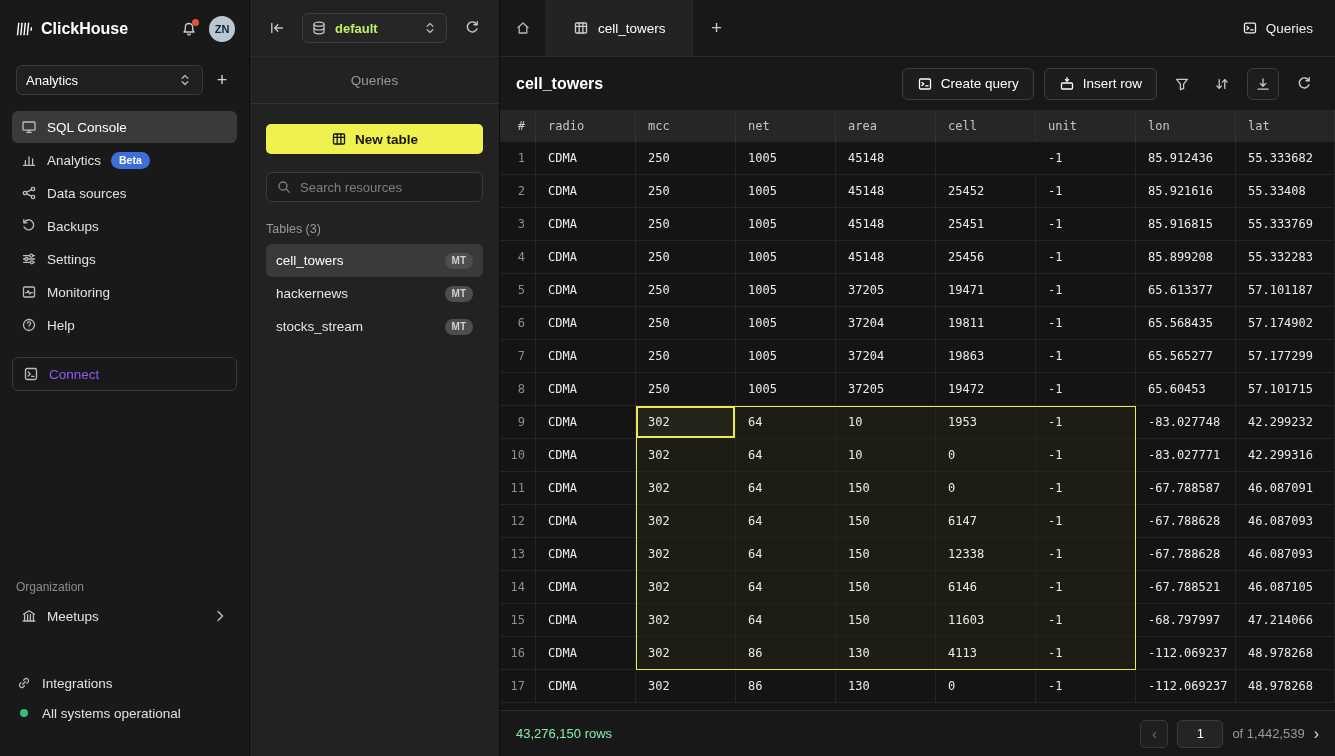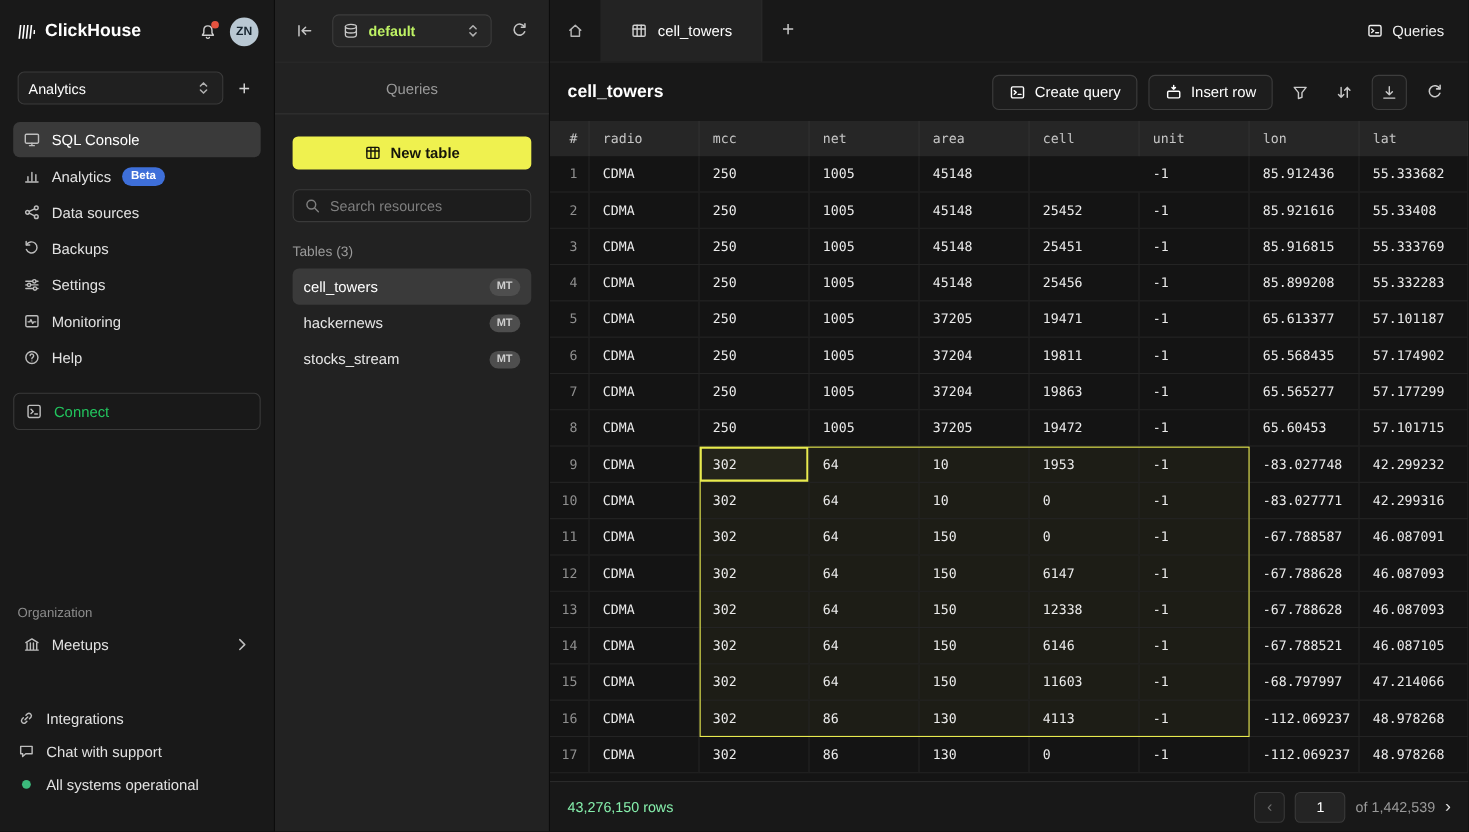--- a/index.html
+++ b/index.html
@@ -18,21 +18,21 @@
   .bell-dot { position:absolute; top:-2px; right:-2px; width:7px; height:7px; border-radius:50%; background:#e5533f; }
   .avatar { width:26px; height:26px; border-radius:50%; background:#b9c8d3; color:#16242f; font-size:11px; font-weight:700; display:flex; align-items:center; justify-content:center; cursor:pointer; }
   .workspace-row { display:flex; align-items:center; gap:6px; padding:8px 14px 16px 16px; }
   .workspace-select { flex:1; height:30px; display:flex; align-items:center; justify-content:space-between; background:#202020; border:1px solid #3a3a3a; border-radius:6px; color:#fff; padding:0 9px; font-size:13px; }
   .plus-btn { width:26px; height:26px; background:none; border:none; color:#d4d4d4; font-size:18px; line-height:1; }
   .menu { padding:0 12px; display:flex; flex-direction:column; gap:1px; }
   .menu-item { display:flex; align-items:center; gap:10px; height:32px; padding:0 9px; border-radius:6px; color:#e2e2e2; cursor:pointer; background:none; border:none; font-size:13.5px; text-align:left; }
   .menu-item.active { background:#3a3a3a; color:#fff; }
   .mi-icon { color:#bdbdbd; display:flex; }
   .badge-beta { background:#3e6fd9; color:#fff; font-size:10.5px; padding:2.5px 8px; border-radius:10px; font-weight:600; }
-  .connect-btn { margin:16px 12px 0; height:34px; border:1px solid #3a3a3a; border-radius:6px; background:transparent; color:#22c55e; display:flex; align-items:center; gap:10px; padding:0 10px; font-size:13.5px; }
+  .connect-btn { margin:16px 12px 0; height:34px; border:1px solid #3a3a3a; border-radius:6px; background:transparent; color:#8b5cf6; display:flex; align-items:center; gap:10px; padding:0 10px; font-size:13.5px; }
   .sb-bottom { margin-top:auto; display:flex; flex-direction:column; padding-bottom:28px; }
   .org-label { color:#8c8c8c; font-size:12px; padding:0 16px 6px; }
   .meetups { margin:0 12px 36px; justify-content:space-between; }
   .meetups-left { display:flex; align-items:center; gap:10px; }
   .sb-foot-item { display:flex; align-items:center; gap:10px; height:30px; padding:0 16px; color:#e2e2e2; cursor:pointer; background:none; border:none; font-size:13.5px; }
   .status-dot { width:8px; height:8px; border-radius:50%; background:#3cba7c; margin:0 4px; }
 
   
   .explorer { width:250px; background:#222222; display:flex; flex-direction:column; border-right:1px solid #0c0c0c; }
   .explorer-top { height:57px; display:flex; align-items:center; padding:0 14px; border-bottom:1px solid #2a2a2a; }
@@ -234,28 +234,20 @@
         <span class="mi-icon">
           <svg class="ic" viewBox="0 0 16 16" fill="none" stroke="currentColor" stroke-width="1.3" stroke-linecap="round" stroke-linejoin="round">
               <path d="M6.8 9.2l2.4-2.4"></path>
               <path d="M5.2 7.6 3.9 8.9a2.3 2.3 0 0 0 3.2 3.2l1.3-1.3"></path>
               <path d="M10.8 8.4l1.3-1.3a2.3 2.3 0 0 0-3.2-3.2L7.6 5.2"></path>
             </svg>
         </span>
         <span>Integrations</span>
       </button>
       <button class="sb-foot-item">
-        <span class="mi-icon">
-          <svg class="ic" viewBox="0 0 16 16" fill="none" stroke="currentColor" stroke-width="1.3" stroke-linecap="round" stroke-linejoin="round">
-              <path d="M2.8 3.5h10.4v6.8H7.4L4.6 12.8v-2.5H2.8z"></path>
-            </svg>
-        </span>
-        <span>Chat with support</span>
-      </button>
-      <button class="sb-foot-item">
         <span class="status-dot"></span>
         <span>All systems operational</span>
       </button>
     </div>
   </aside>
 
   <section class="explorer">
     <div class="explorer-top">
       <button class="ghost-btn">
         <svg class="ic" viewBox="0 0 16 16" fill="none" stroke="currentColor" stroke-width="1.4" stroke-linecap="round" stroke-linejoin="round">

